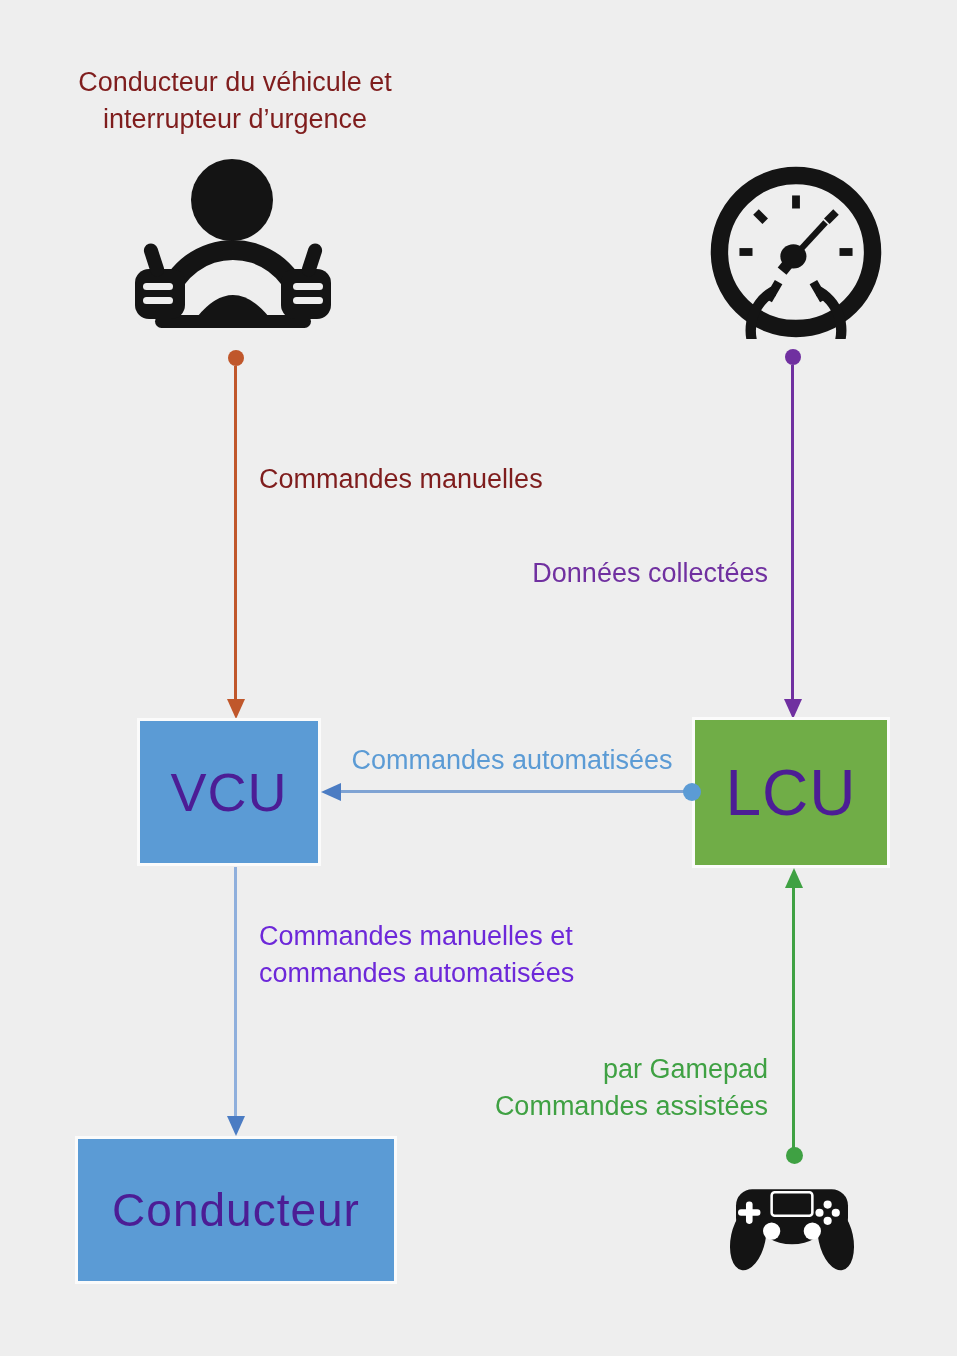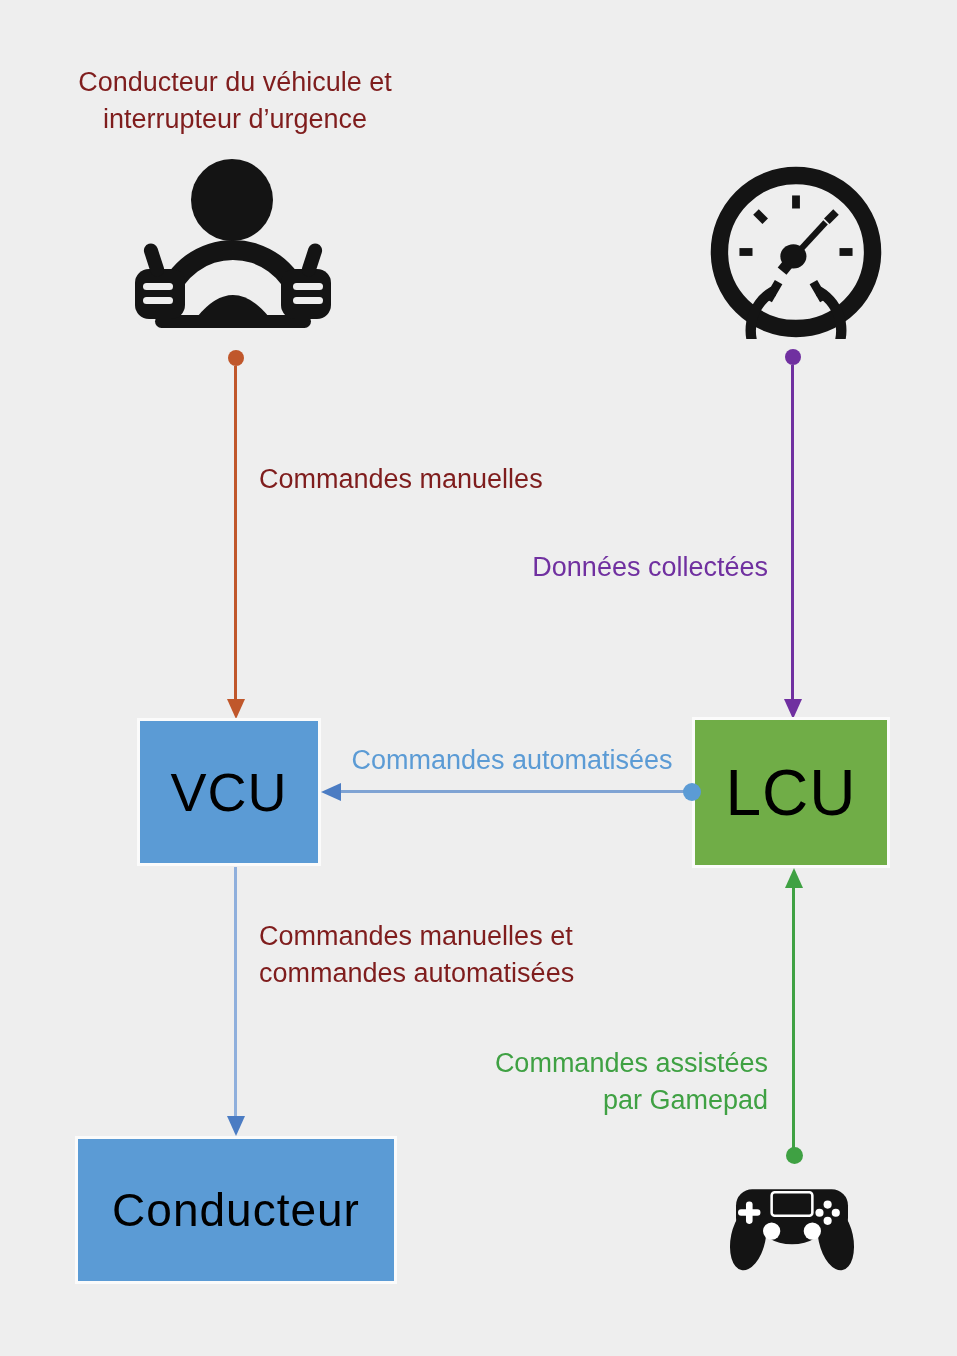--- a/index.html
+++ b/index.html
@@ -2,30 +2,30 @@
 <html><head>
 <meta charset="utf-8">
 <style>
   html,body{margin:0;padding:0;background:#EEEEEE;}
   .canvas{
     position:relative;width:957px;height:1356px;background:#EEEEEE;
     font-family:"Liberation Sans", sans-serif;font-weight:300;overflow:hidden;
   }
   .lbl{position:absolute;font-size:27px;line-height:37px;white-space:nowrap;}
   .lbl.center{text-align:center;white-space:normal;}
-  .lbl.right{text-align:right;white-space:normal;}
+  .lbl.right{text-align:right;white-space:normal;margin-top:6px;}
   .orange{color:#7f1d1d;}
   .purple{color:#7030A0;}
   .blue{color:#5B9BD5;}
-  .lightblue{color:#7f1d1d;}
+  .lightblue{color:#6d28d9;}
   .green{color:#3FA143;}
 
   .node{
     position:absolute;display:flex;align-items:center;justify-content:center;
-    color:#000000;box-sizing:border-box;border:3px solid #FBFBFB;
+    color:#4c1d95;box-sizing:border-box;border:3px solid #FBFBFB;
     font-weight:300;letter-spacing:1px;
   }
   #vcu-box{left:137px;top:718px;width:184px;height:148px;background:#5B9BD5;font-size:54px;}
   #lcu-box{left:692px;top:717px;width:198px;height:151px;background:#70AD47;font-size:64px;}
   #actionneurs-box{left:75px;top:1136px;width:322px;height:148px;background:#5B9BD5;font-size:46px;}
 
   .dot{position:absolute;border-radius:50%;}
   .line{position:absolute;}
   .arrowhead{position:absolute;width:0;height:0;}
 
@@ -135,22 +135,22 @@
   <div class="arrowhead" id="vcu-act-head"></div>
   <div class="lbl lightblue" id="lbl-vcu-act">
     <div>Commandes manuelles et</div>
     <div>commandes automatisées</div>
   </div>
 
   <div class="arrowhead" id="gamepad-head"></div>
   <div class="line" id="gamepad-line"></div>
   <div class="dot" id="gamepad-dot"></div>
   <div class="lbl right green" id="lbl-gamepad">
+    <div>par Gamepad</div>
     <div>Commandes assistées</div>
-    <div>par Gamepad</div>
   </div>
 
   <svg class="icon" id="gamepad-icon" viewBox="0 0 160 110" xmlns="http://www.w3.org/2000/svg">
     <g fill="#141414">
       <rect x="25" y="16" width="110" height="44" rx="16"></rect>
       <ellipse cx="37" cy="64" rx="17" ry="32" transform="rotate(12 37 64)"></ellipse>
       <ellipse cx="123" cy="64" rx="17" ry="32" transform="rotate(-12 123 64)"></ellipse>
       <ellipse cx="80" cy="50" rx="32" ry="20"></ellipse>
     </g>
     <rect x="60" y="19" width="40" height="23" rx="3" fill="#141414" stroke="#FFFFFF" stroke-width="2.5"></rect>

